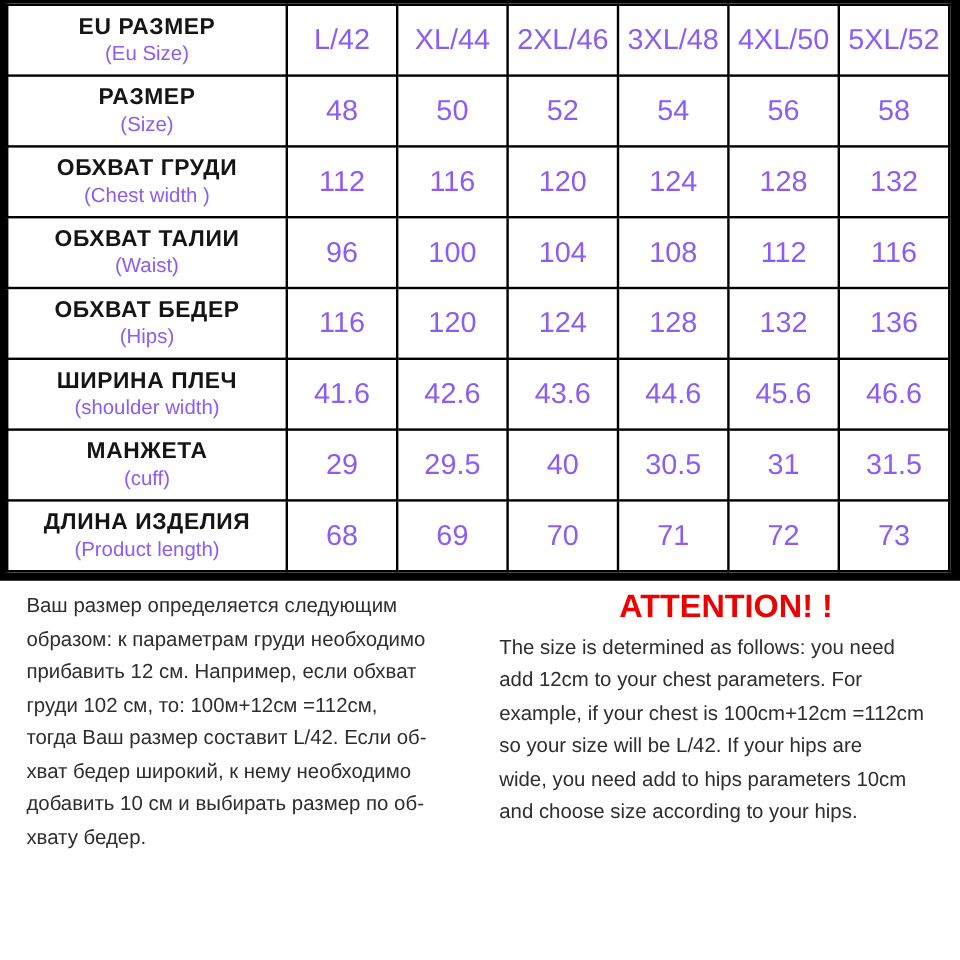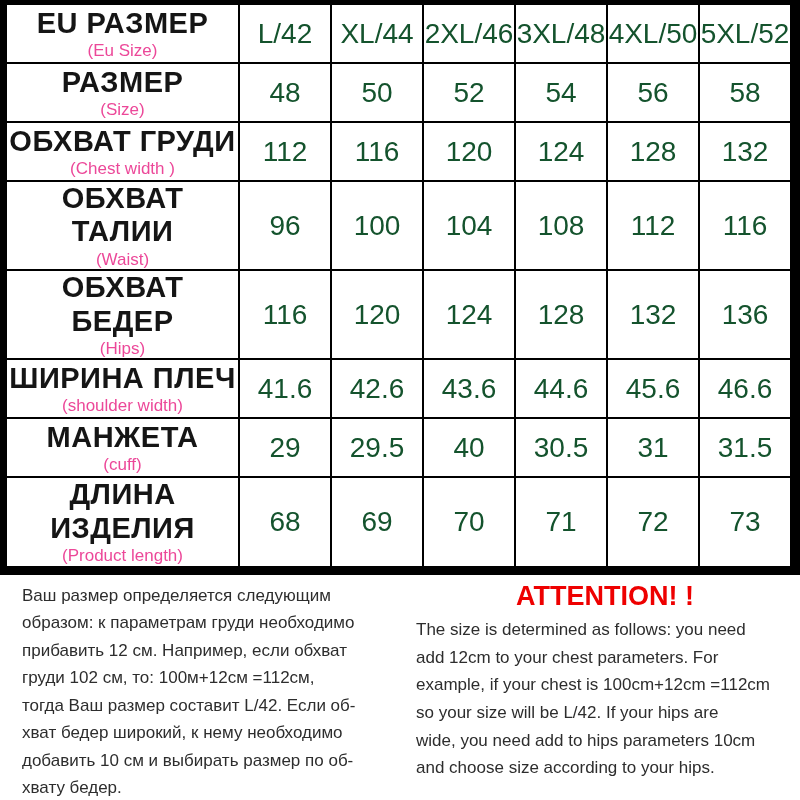--- a/index.html
+++ b/index.html
@@ -29,37 +29,37 @@
   table.size-chart th,
   table.size-chart td {
     border: 2px solid #000;
     text-align: center;
     vertical-align: middle;
     padding: 0;
     height: 57px;
     background: #fff;
   }
   th.row-header .ru {
-    font-size: 29px;
+    font-size: 19px;
     font-weight: bold;
     color: #151515;
     letter-spacing: 0.5px;
     line-height: 1.15;
   }
   th.row-header .en {
     font-size: 17px;
     font-weight: normal;
-    color: #ec4899;
+    color: #8b5cf6;
     line-height: 1.15;
     margin-top: 1px;
   }
   td.val {
-    font-size: 28px;
+    font-size: 24px;
     font-weight: 400;
-    color: #14532d;
+    color: #8b5cf6;
   }
   
   .notes {
     display: flex;
     padding: 7px 6px 0 22px;
     gap: 22px;
     align-items: flex-start;
   }
   .note { min-width: 0; }
   .note-ru { width: 372px; flex: 0 0 372px; }

